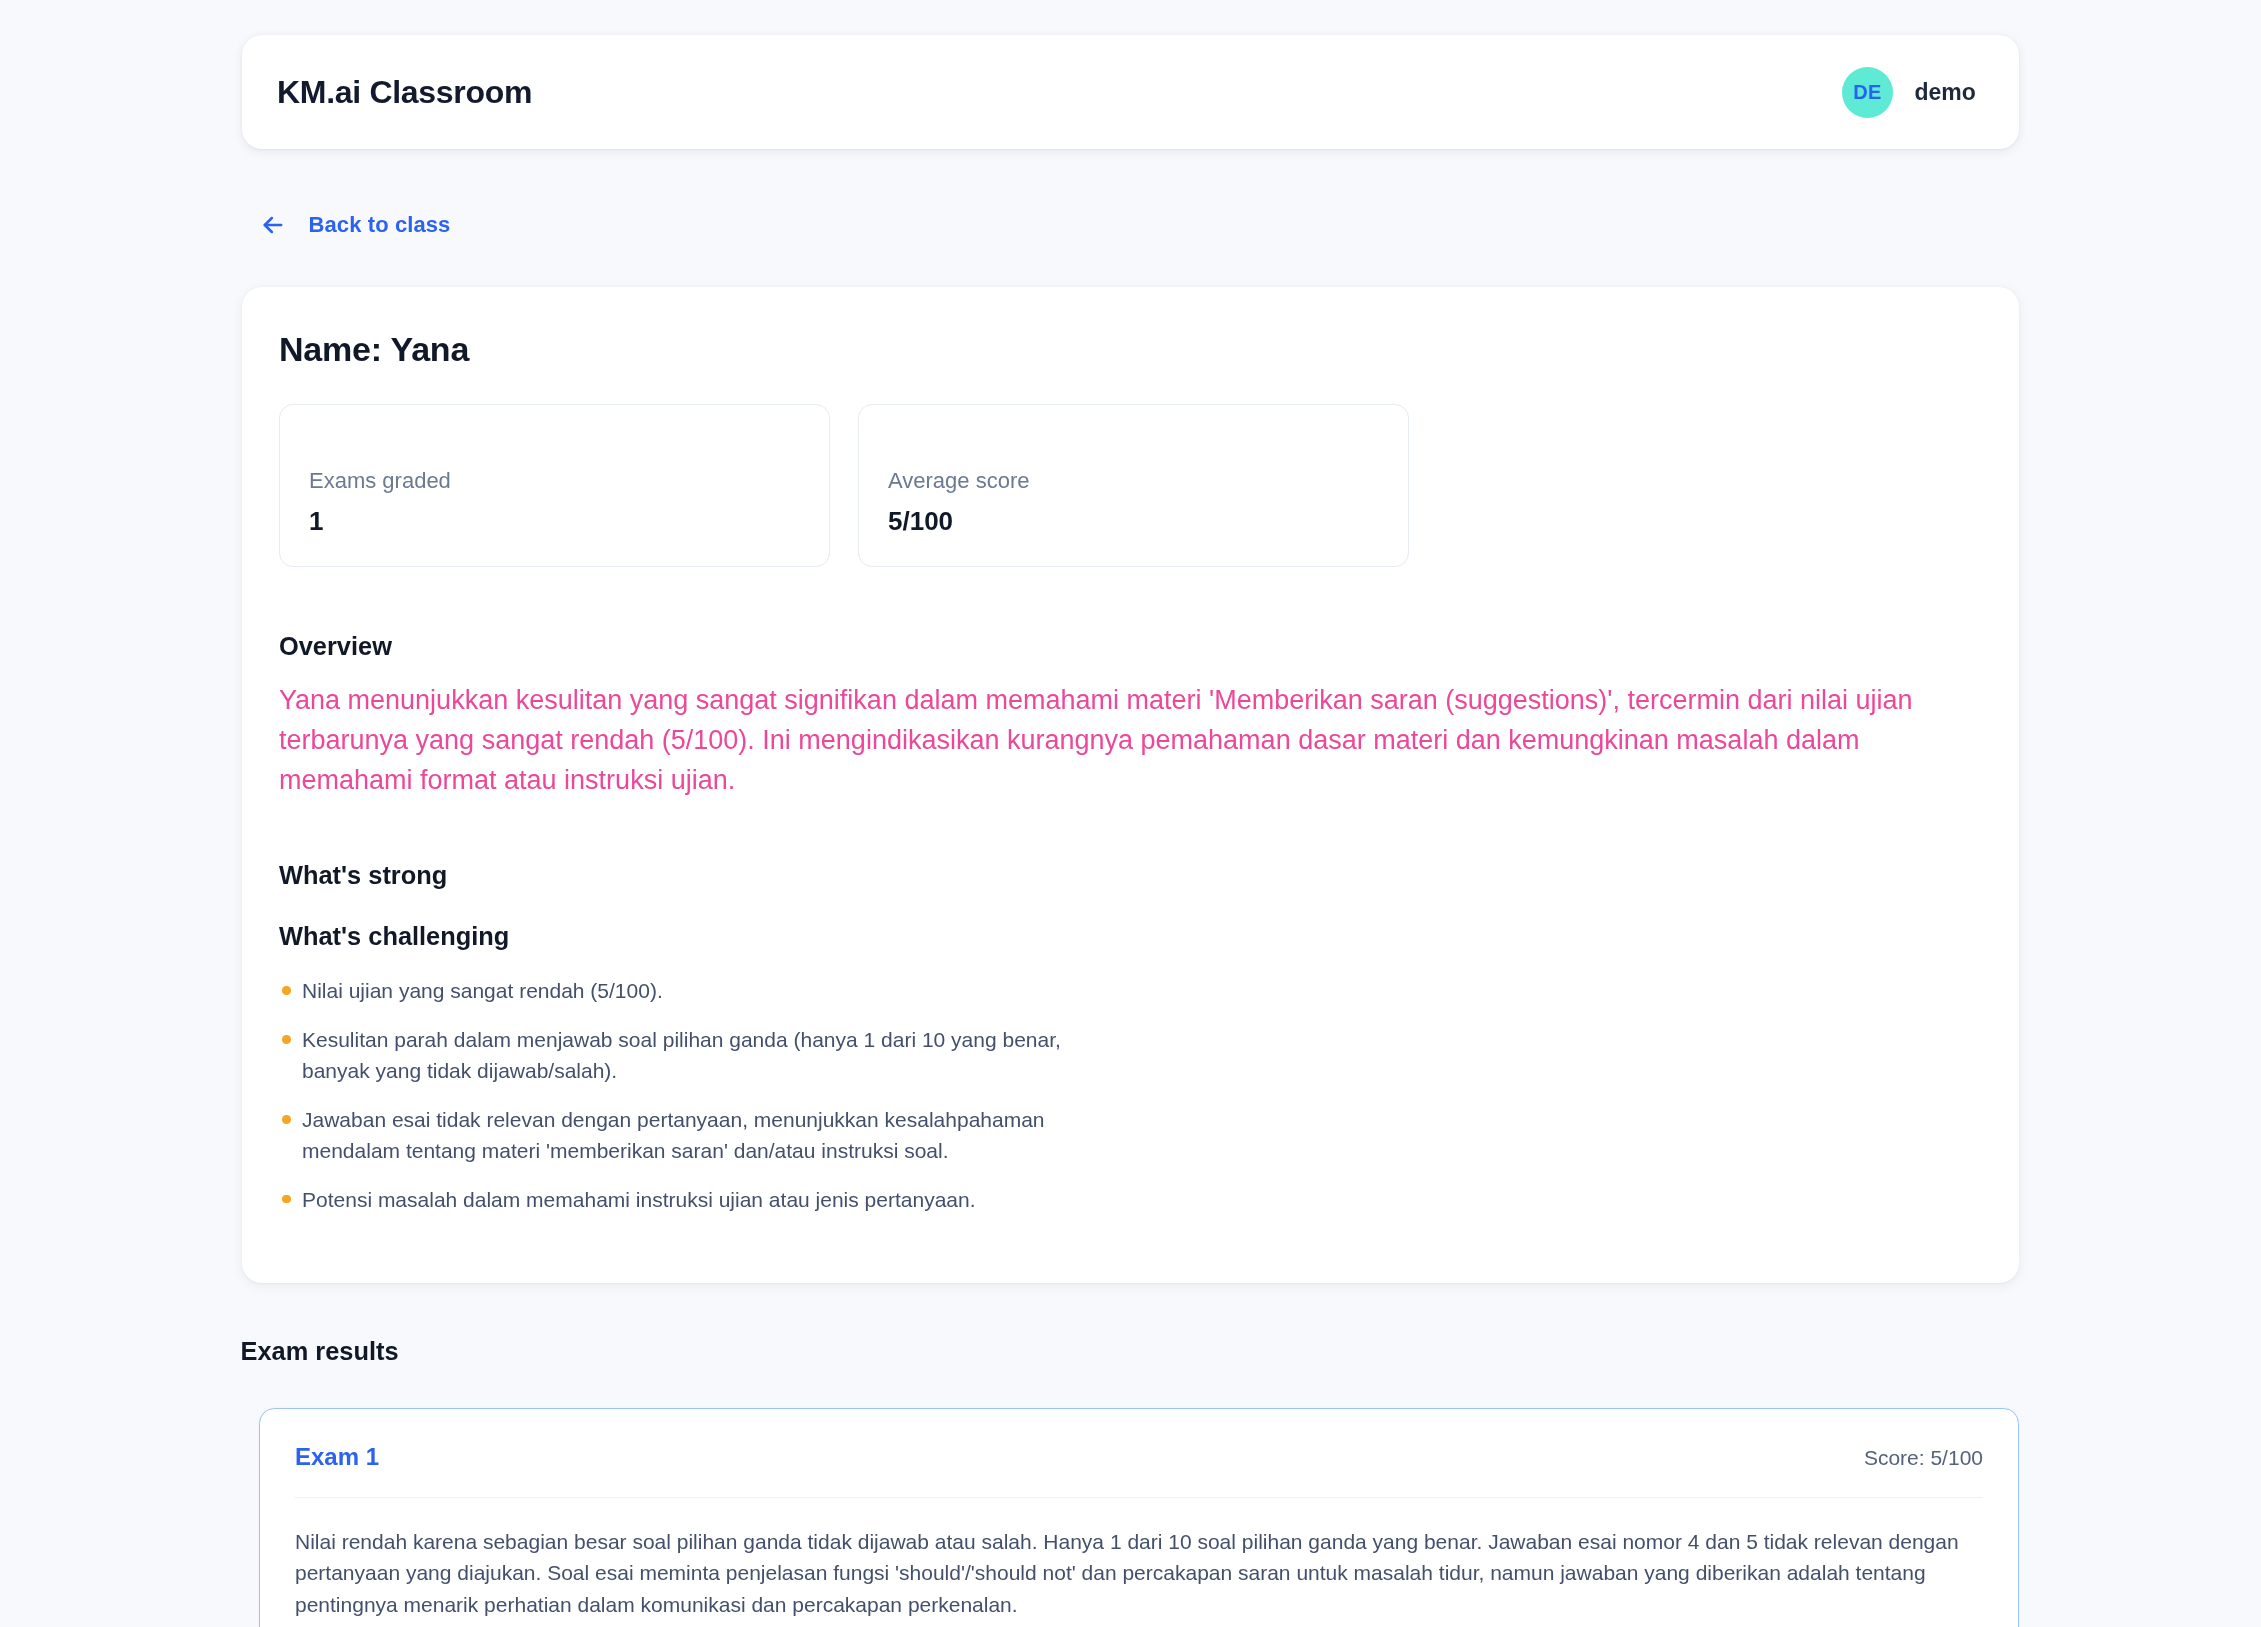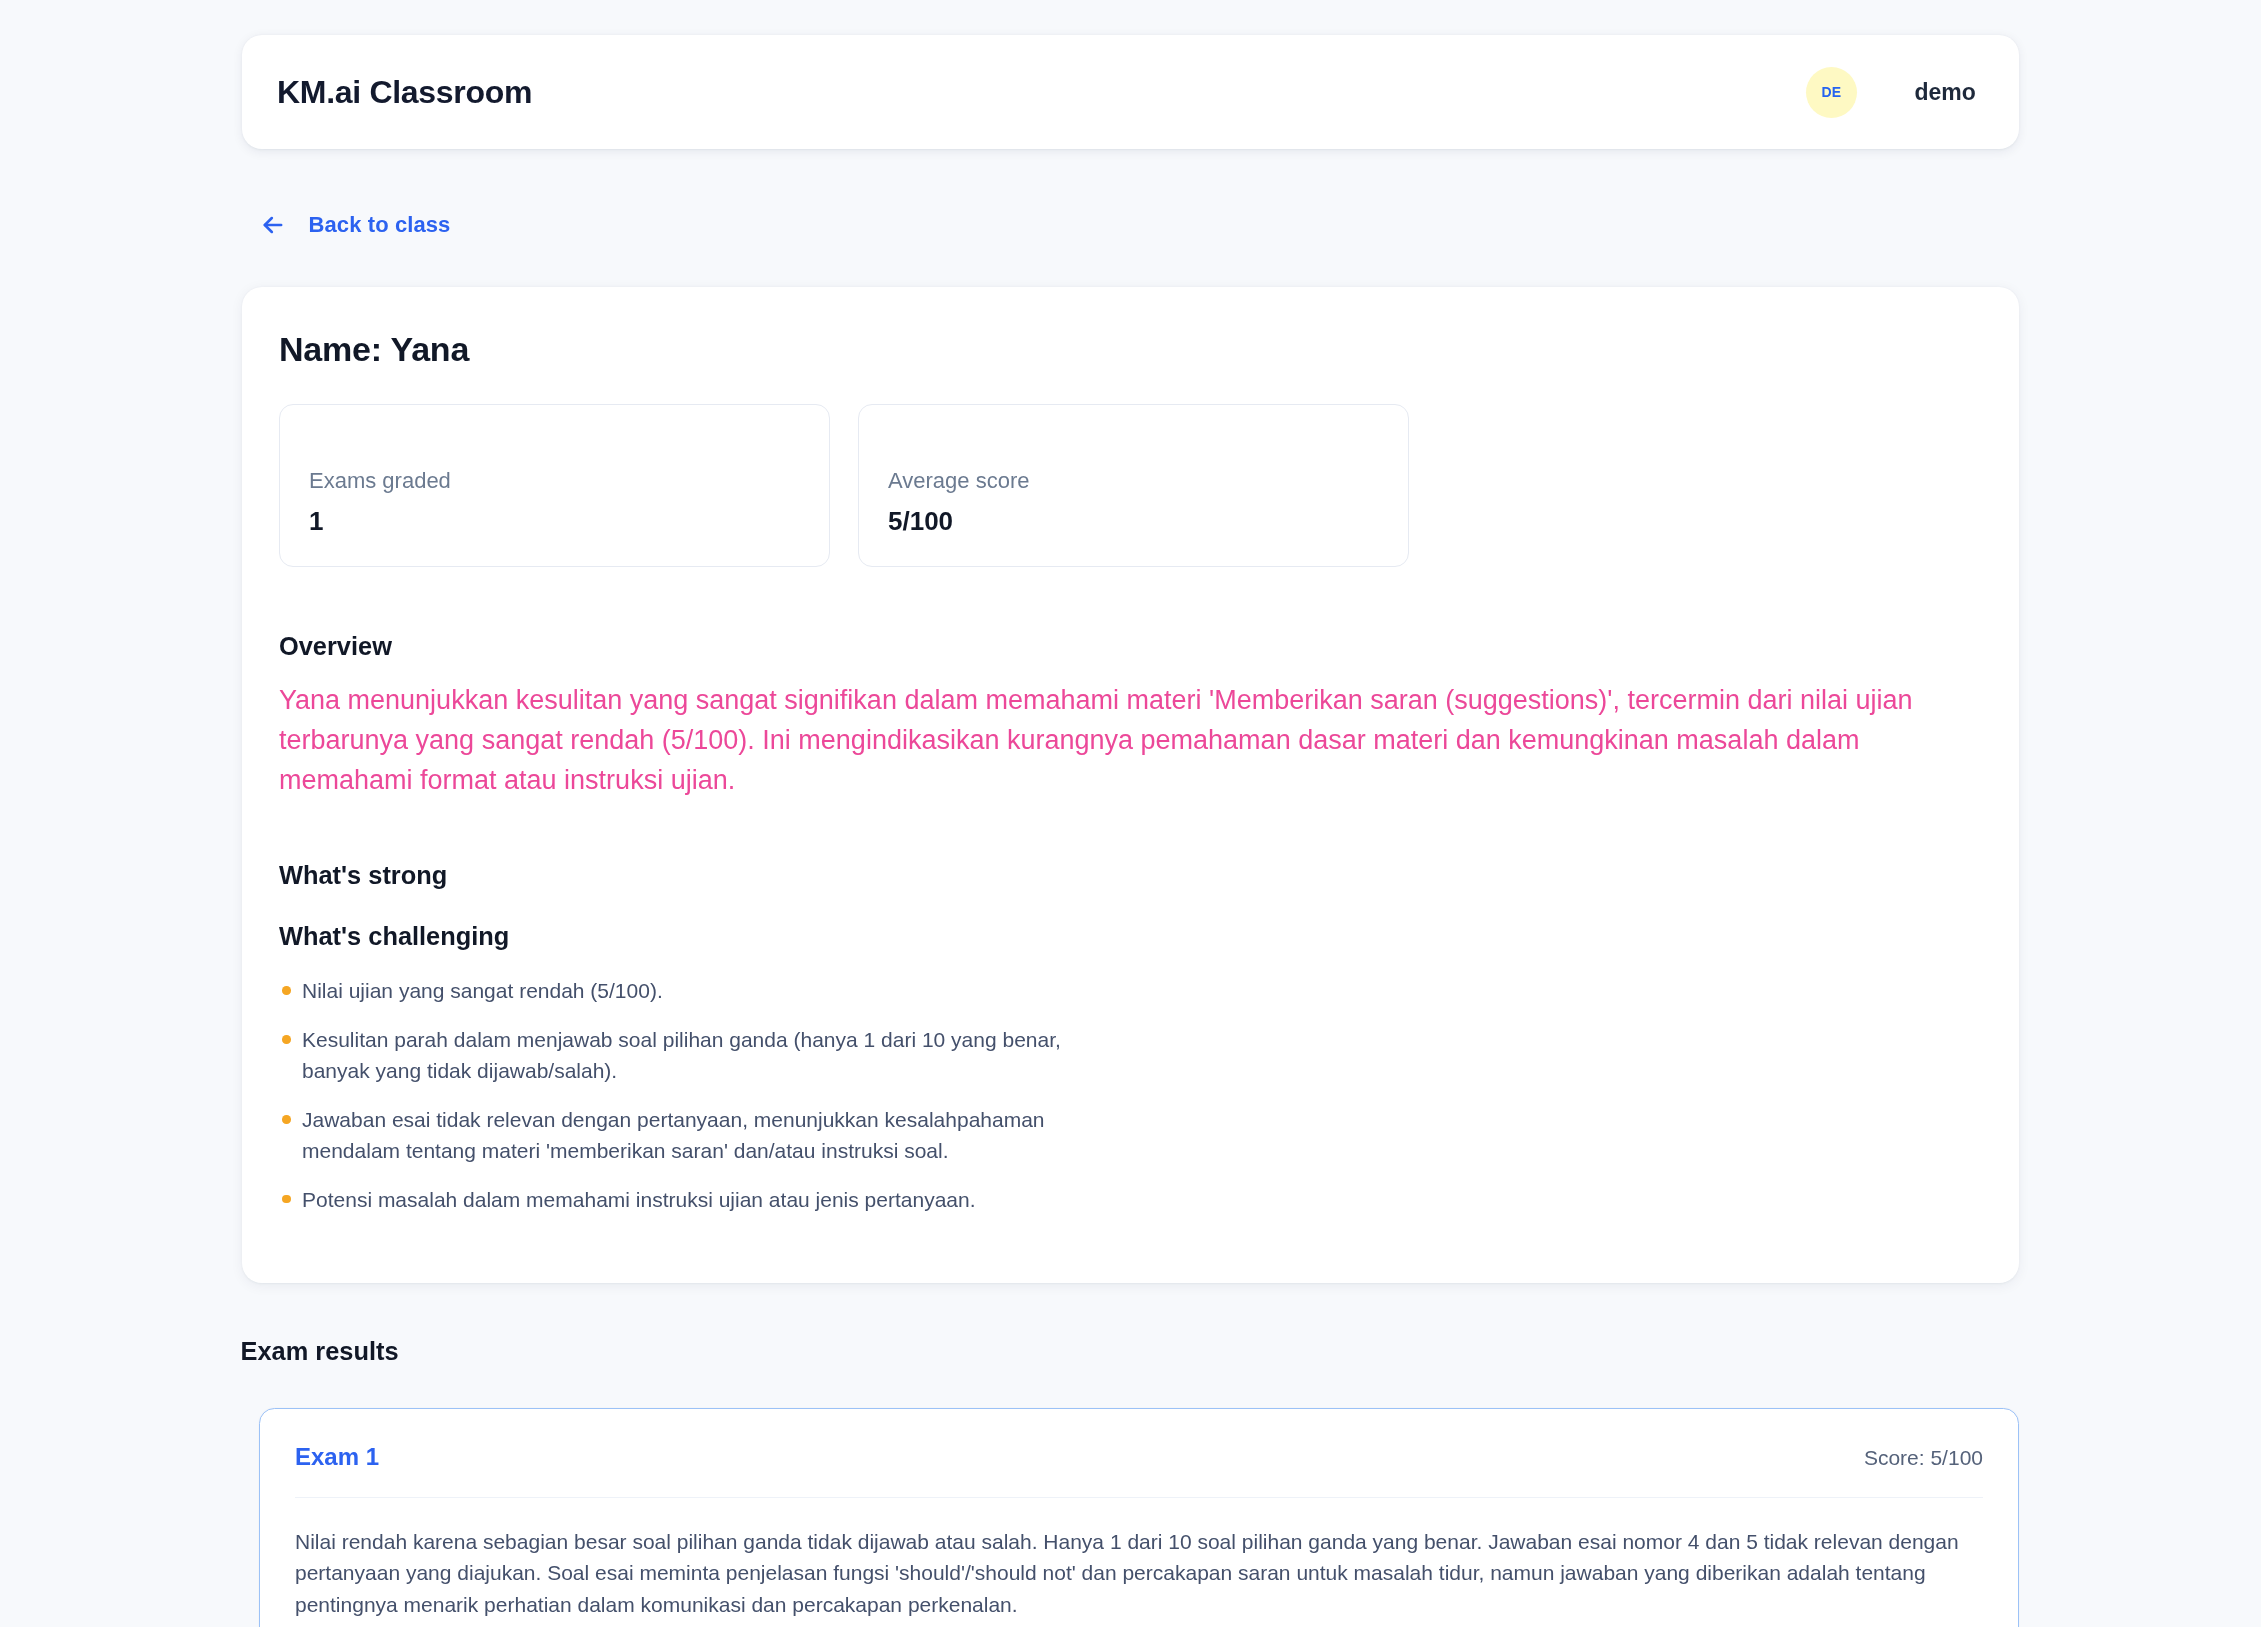--- a/index.html
+++ b/index.html
@@ -48,35 +48,34 @@
     display: flex;
     align-items: center;
     gap: 21.5px;
     padding-right: 6.2px;
   }
 
   .avatar {
     width: 51px;
     height: 51px;
     border-radius: 50%;
-    background: #fef9c3;
+    background: #5eead4;
     color: #2563f0;
-    font-size: 14px;
+    font-size: 20px;
     font-weight: bold;
     display: flex;
     align-items: center;
     justify-content: center;
     letter-spacing: 0.3px;
   }
 
   .user-name {
     font-size: 23px;
     font-weight: bold;
     color: #1e293b;
-    margin-left: 36px;
   }
 
   
   .back-row {
     margin-top: 62px;
     padding-left: 17px;
     display: flex;
     align-items: center;
     gap: 21.5px;
     cursor: pointer;

